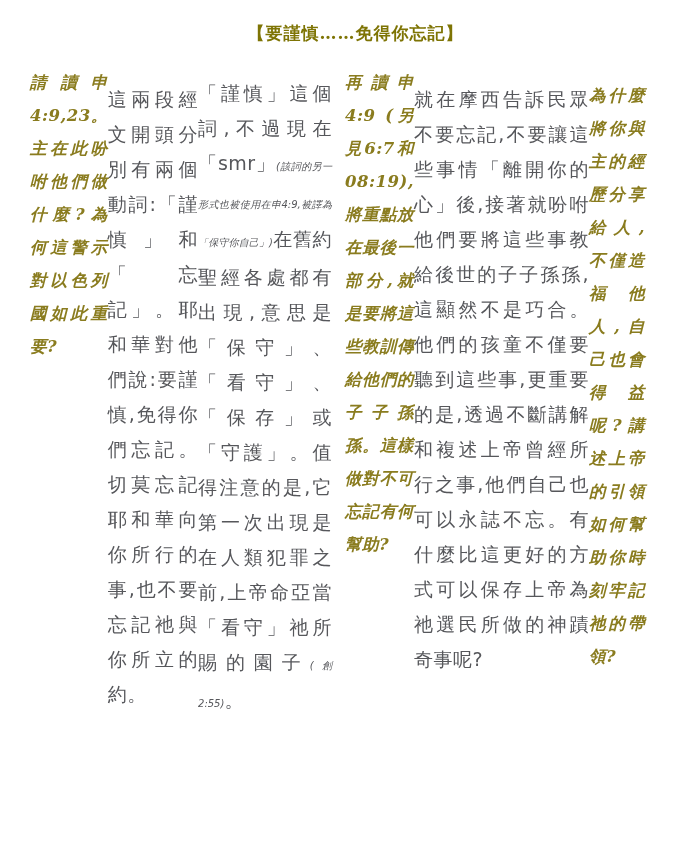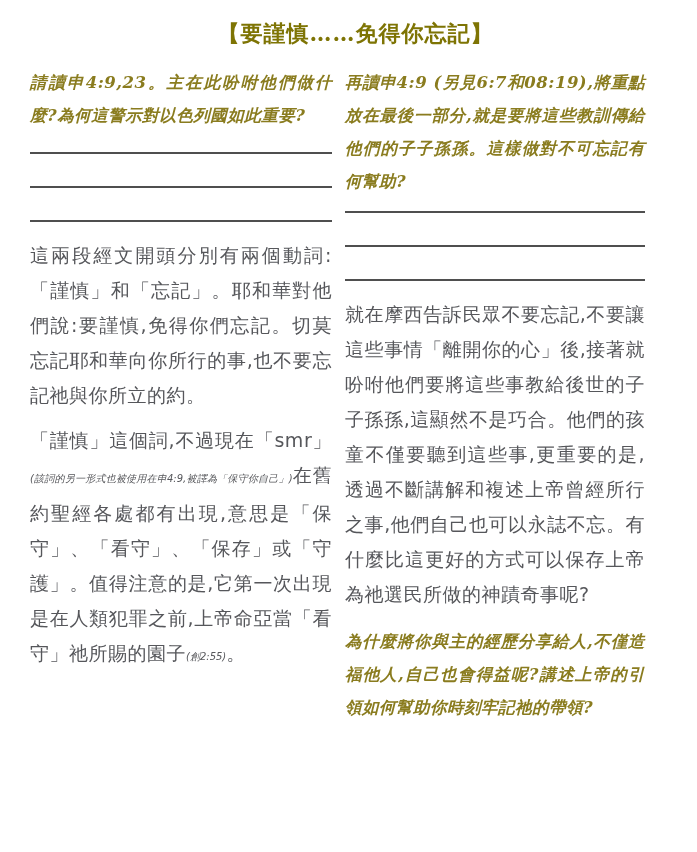--- a/index.html
+++ b/index.html
@@ -18,32 +18,32 @@
     overflow:hidden;
     font-family:"DejaVu Sans","Liberation Sans",sans-serif;
   }
   .title{
     padding-top:18px;
     height:48px;
     text-align:center;
     color:var(--accent-olive);
     font-family:"DejaVu Serif","Liberation Serif",serif;
     font-weight:bold;
-    font-size:22px;
+    font-size:17px;
     letter-spacing:1px;
     line-height:30px;
     padding-left:14px;
   }
   .columns{
     display:flex;
     margin-left:30px;
     margin-top:18px;
     gap:13px;
   }
-  .col{display:flex;flex-direction:column;}
+  .col{display:flex;flex-direction:row;}
   .col-left{width:302px;}
   .col-right{width:300px;}
   .question{
     color:var(--question-olive);
     font-family:"DejaVu Serif","Liberation Serif",serif;
     font-style:italic;
     font-weight:bold;
     font-size:16.5px;
     line-height:2;
     letter-spacing:0.5px;

